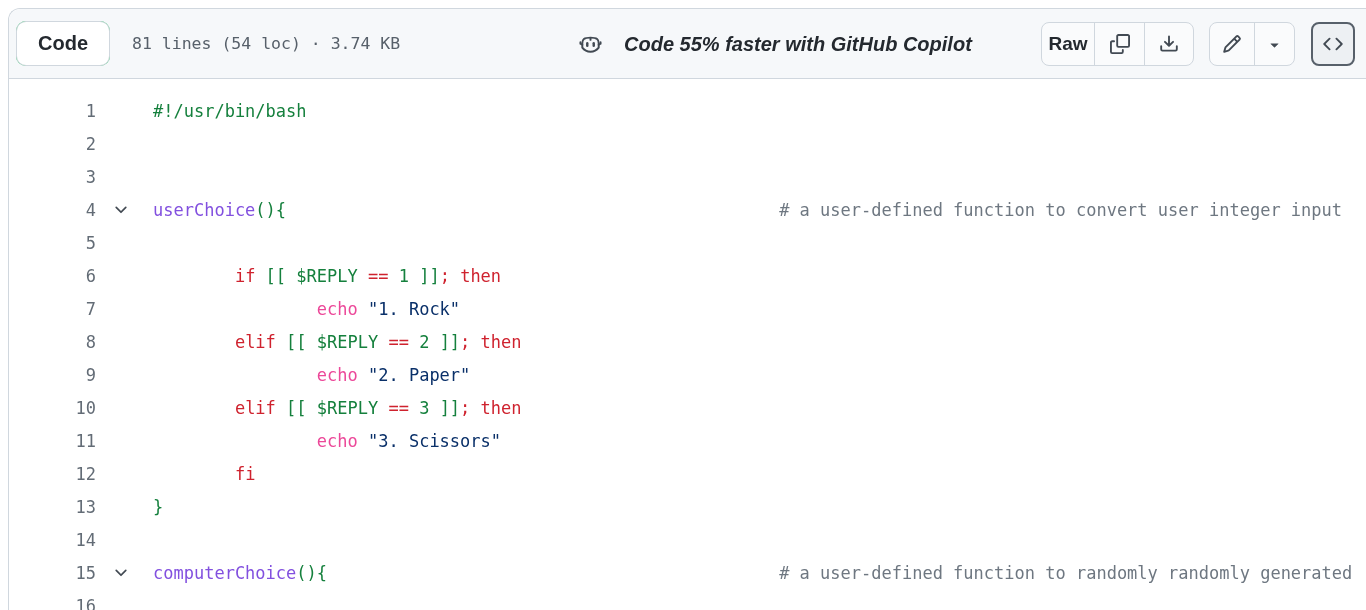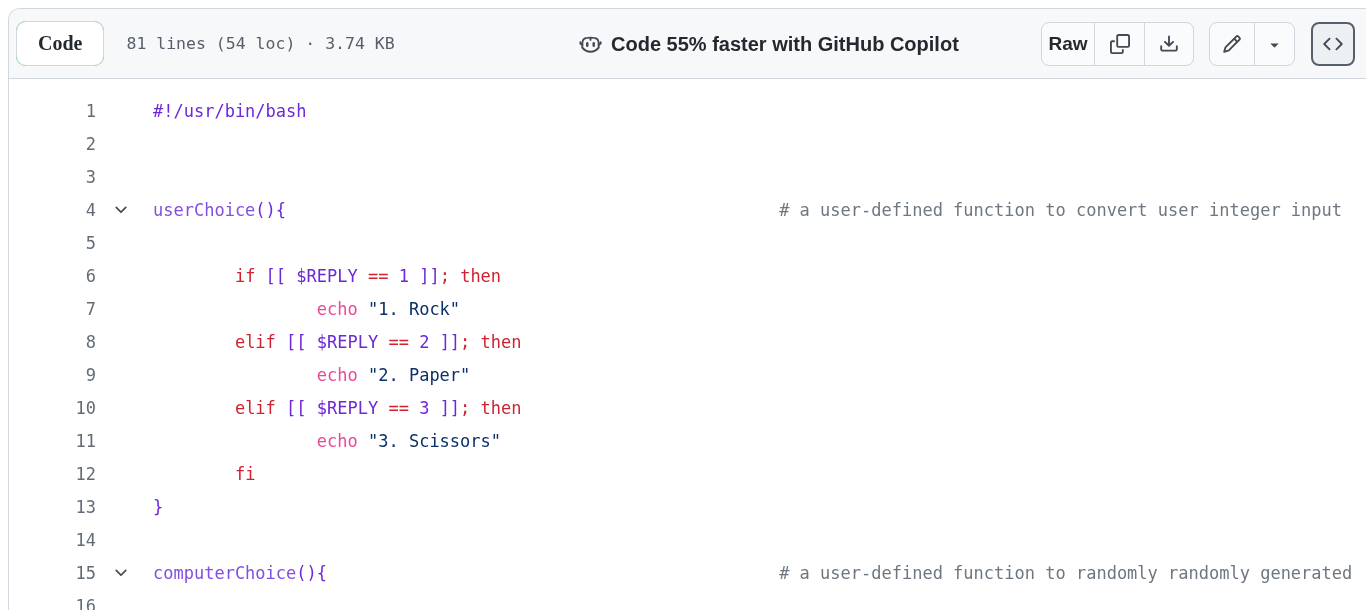--- a/index.html
+++ b/index.html
@@ -8,31 +8,31 @@
 
   .container { position:absolute; left:8px; top:8px; width:1358px; height:602px;
                border-left:1px solid #d0d7de; border-top:1px solid #d0d7de;
                border-top-left-radius:12px; background:#ffffff; }
 
   
   .header { position:relative; height:70px; background:#f6f8fa;
             border-bottom:1px solid #d0d7de; border-top-left-radius:12px;
             display:flex; align-items:center; padding-left:7px; }
 
-  .segmented { display:flex; background:#22c55e; border-radius:10px;font-family:Liberation Serif, serif; }
+  .segmented { display:flex; background:#22c55e; border-radius:10px; }
   .tab { height:45px; display:flex; align-items:center; padding:0 21px;
          font-size:20px; color:#24292f; border-radius:10px; cursor:pointer;
          border:1px solid transparent; }
   .tab.active { background:#ffffff; border:1px solid #d0d7de; font-weight:600; }
 
   .stats { font-family:"DejaVu Sans Mono", monospace; font-size:16.5px;
            color:#57606a; margin-left:22px; white-space:pre; }
 
   .copilot { position:absolute; left:570px; top:0; height:70px;
-             display:flex; align-items:center; gap:9px; cursor:pointer; }
+             display:flex; align-items:center; gap:22px; cursor:pointer;font-style:italic; }
   .copilot-text { font-size:20px; font-weight:600; color:#24292f; white-space:nowrap; }
 
   .btn-group { position:absolute; top:13px; height:44px; display:flex;
                border:1px solid #d0d7de; border-radius:8px; background:#fafbfc;
                overflow:hidden; }
   .btn { height:100%; display:flex; align-items:center; justify-content:center;
          cursor:pointer; background:transparent; border:none; }
   .btn + .btn { border-left:1px solid #d0d7de; }
   .raw-label { font-size:19px; font-weight:600; color:#24292f; }
   .icon { display:flex; align-items:center; justify-content:center; }
@@ -48,21 +48,21 @@
   .code-area { padding-top:15px; background:#ffffff; }
   .row { display:flex; height:33px; align-items:center;
          font-family:"DejaVu Sans Mono", monospace; font-size:17px; }
   .gutter { width:87px; flex:none; text-align:right; color:#636c76;
             cursor:pointer; user-select:none; }
   .foldslot { width:57px; flex:none; display:flex; align-items:center;
               padding-left:16px; }
   .foldslot svg { fill:#424a53; cursor:pointer; }
   .codetext { white-space:pre; flex:none; }
 
-  .pl { color:#6d28d9;text-align:center; }   
+  .pl { color:#15803d;text-align:center; }   
   .kw { color:#cf222e; }   
   .en { color:#8250df; }   
   .bu { color:#ec4899; }   
   .st { color:#0a3069; }   
   .cm { color:#6e7781;margin-left:12px; }   
 </style>
 </head>
 <body>
 
 <div class="container">

